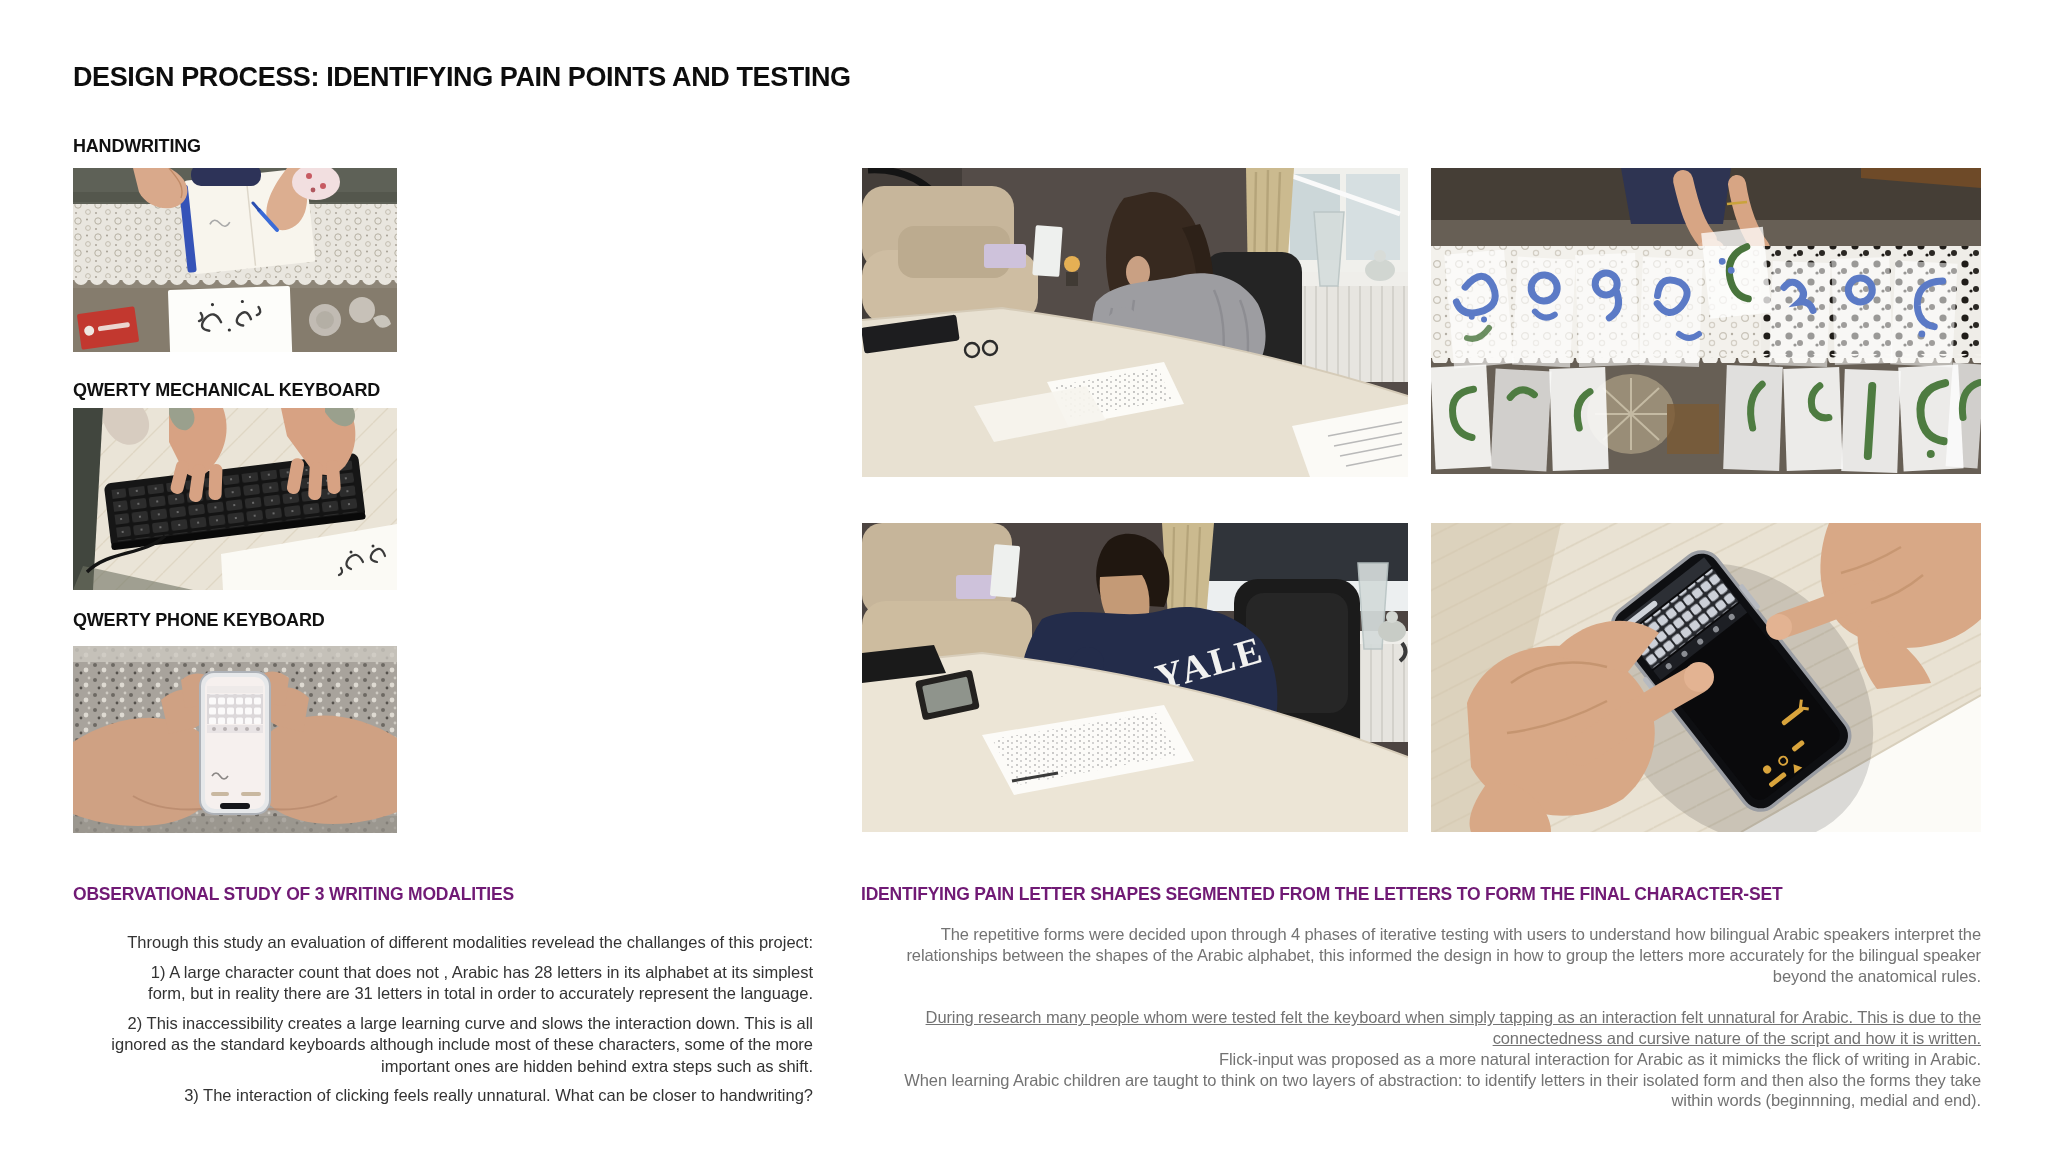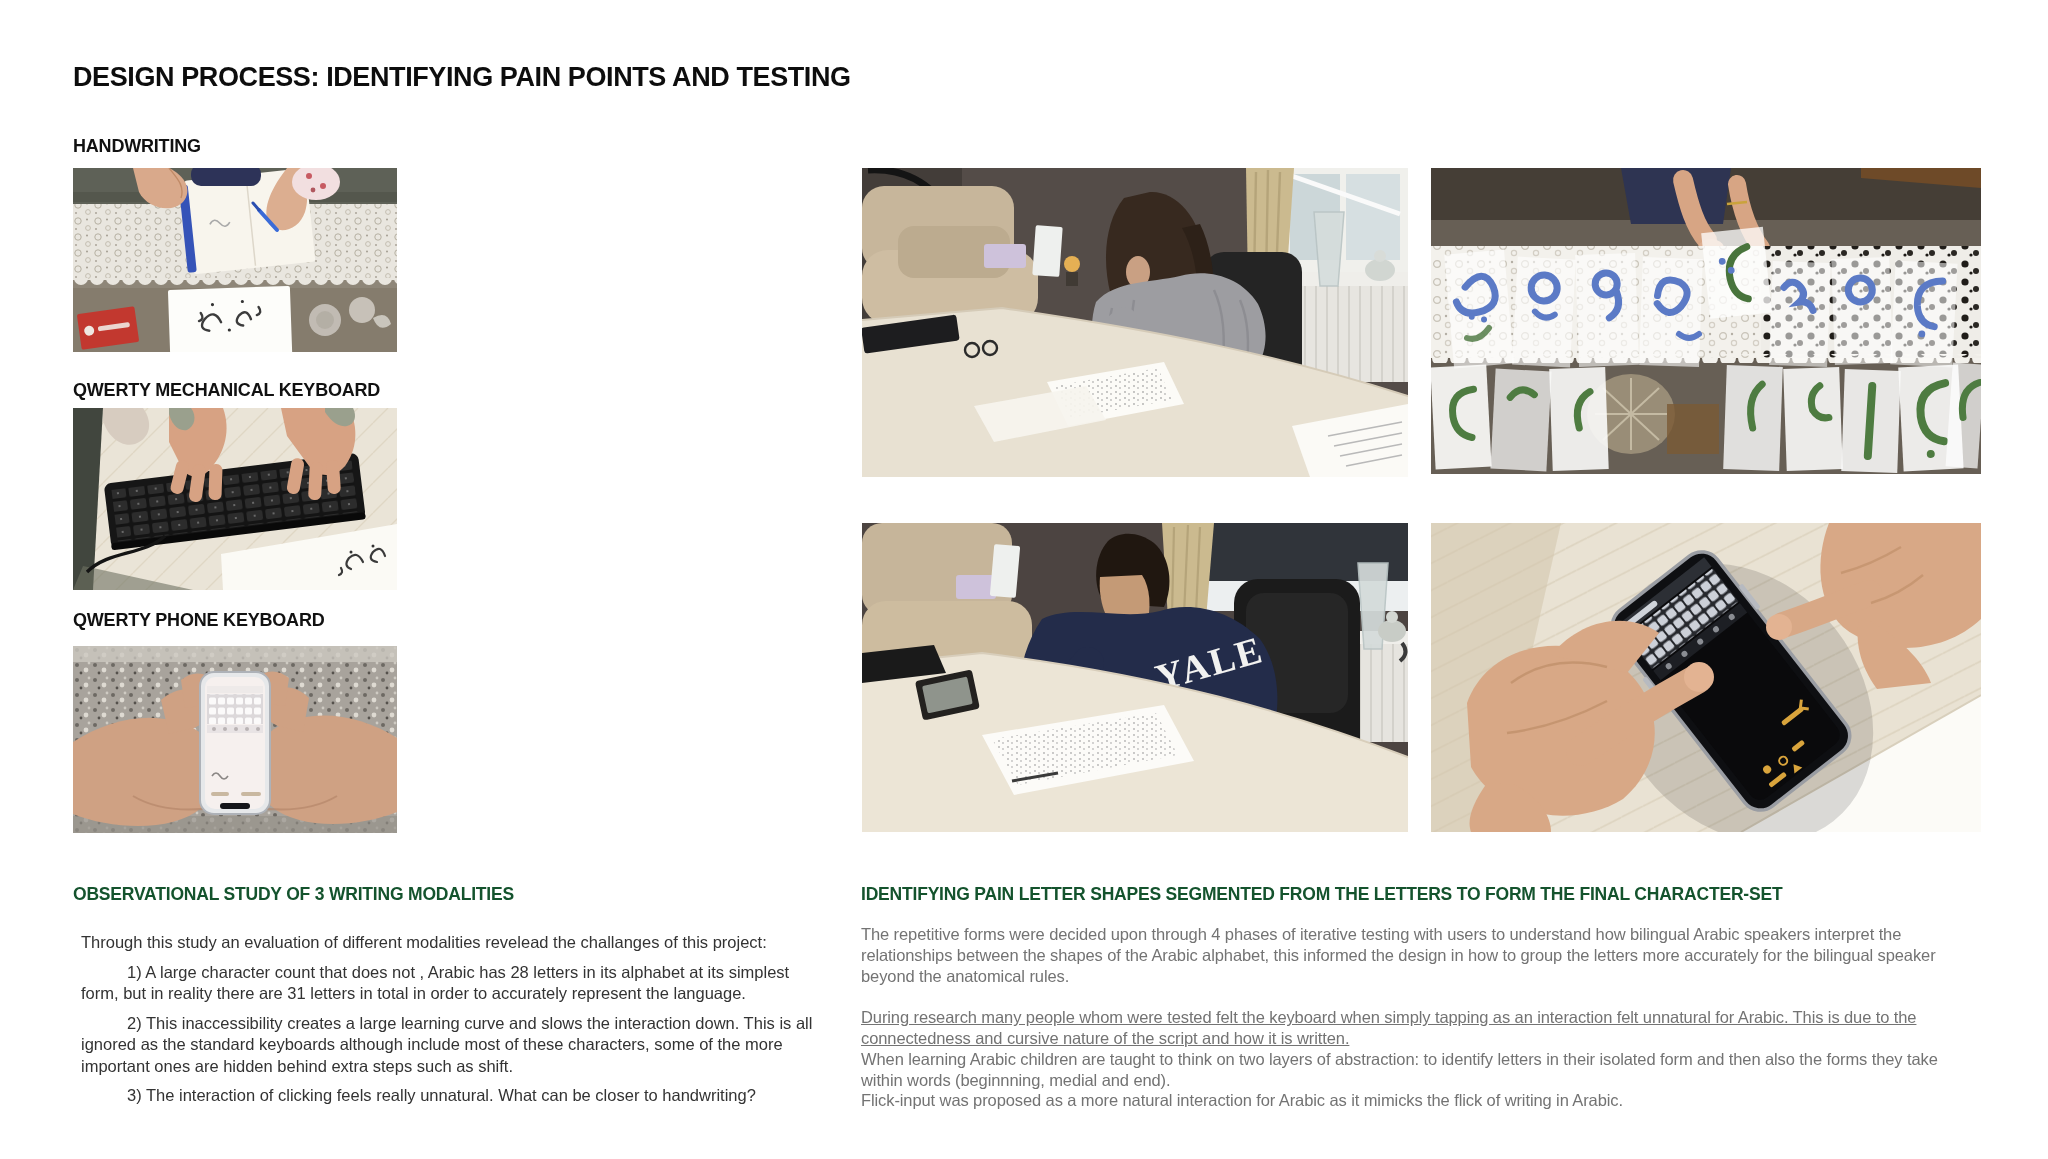--- a/index.html
+++ b/index.html
@@ -1,21 +1,21 @@
 <!DOCTYPE html>
 <html><head>
 <meta charset="utf-8">
 <style>
   html,body{margin:0;padding:0;background:#ffffff;}
   .page{position:relative;width:2048px;height:1159px;background:#fff;overflow:hidden;
         font-family:"Liberation Sans", sans-serif;color:#222;}
-  .abs{position:absolute;}
+  .abs{position:absolute;text-align:right;}
   h1.title{margin:0;font-size:27px;font-weight:bold;letter-spacing:-0.4px;color:#0d0d0d;}
   .sec-label{font-size:18px;font-weight:bold;letter-spacing:-0.2px;color:#111;}
-  .sub-head{font-size:17.5px;font-weight:bold;letter-spacing:-0.2px;color:#14532d;}
+  .sub-head{font-size:17.5px;font-weight:bold;letter-spacing:-0.2px;color:#701a75;}
   .body-copy{font-size:16.5px;line-height:21.5px;color:#333;}
   .body-copy p{margin:8px;}
   .body-copy p.indent{text-indent:46px;}
   .body-copy-r{font-size:16.5px;line-height:20.8px;color:#737373;letter-spacing:-0.1px;}
   .body-copy-r p{margin:0;}
   .body-copy-r p.gap{margin-top:20.8px;text-decoration:underline;}
   .photo{overflow:hidden;background:#ddd;}
   .photo svg{display:block;width:100%;height:100%;}
 </style>
 </head>
@@ -499,17 +499,17 @@
     <p>Through this study an evaluation of different modalities revelead the challanges of this project:</p>
     <p class="indent">1) A large character count that does not , Arabic has 28 letters in its alphabet at its simplest form, but in reality there are 31 letters in total in order to accurately represent the language.</p>
     <p class="indent">2) This inaccessibility creates a large learning curve and slows the interaction down. This is all ignored as the standard keyboards although include most of these characters, some of the more important ones are hidden behind extra steps such as shift.</p>
     <p class="indent">3) The interaction of clicking feels really unnatural. What can be closer to handwriting?</p>
   </div>
 
   <div class="sub-head abs" style="left:861px;top:884px;">IDENTIFYING PAIN LETTER SHAPES SEGMENTED FROM THE LETTERS TO FORM THE FINAL CHARACTER-SET</div>
   <div class="body-copy-r abs" style="left:861px;top:924px;width:1120px;">
     <p>The repetitive forms were decided upon through 4 phases of iterative testing with users to understand how bilingual Arabic speakers interpret the relationships between the shapes of the Arabic alphabet, this informed the design in how to group the letters more accurately for the bilingual speaker beyond the anatomical rules.</p>
     <p class="gap">During research many people whom were tested felt the keyboard when simply tapping as an interaction felt unnatural for Arabic. This is due to the connectedness and cursive nature of the script and how it is written.</p>
+    <p>Flick-input was proposed as a more natural interaction for Arabic as it mimicks the flick of writing in Arabic.</p>
     <p>When  learning Arabic children are taught to  think on two layers of abstraction: to identify letters in their isolated form and then also the forms they take within words (beginnning, medial and end).</p>
-    <p>Flick-input was proposed as a more natural interaction for Arabic as it mimicks the flick of writing in Arabic.</p>
   </div>
 
 </div>
 
 </body></html>

